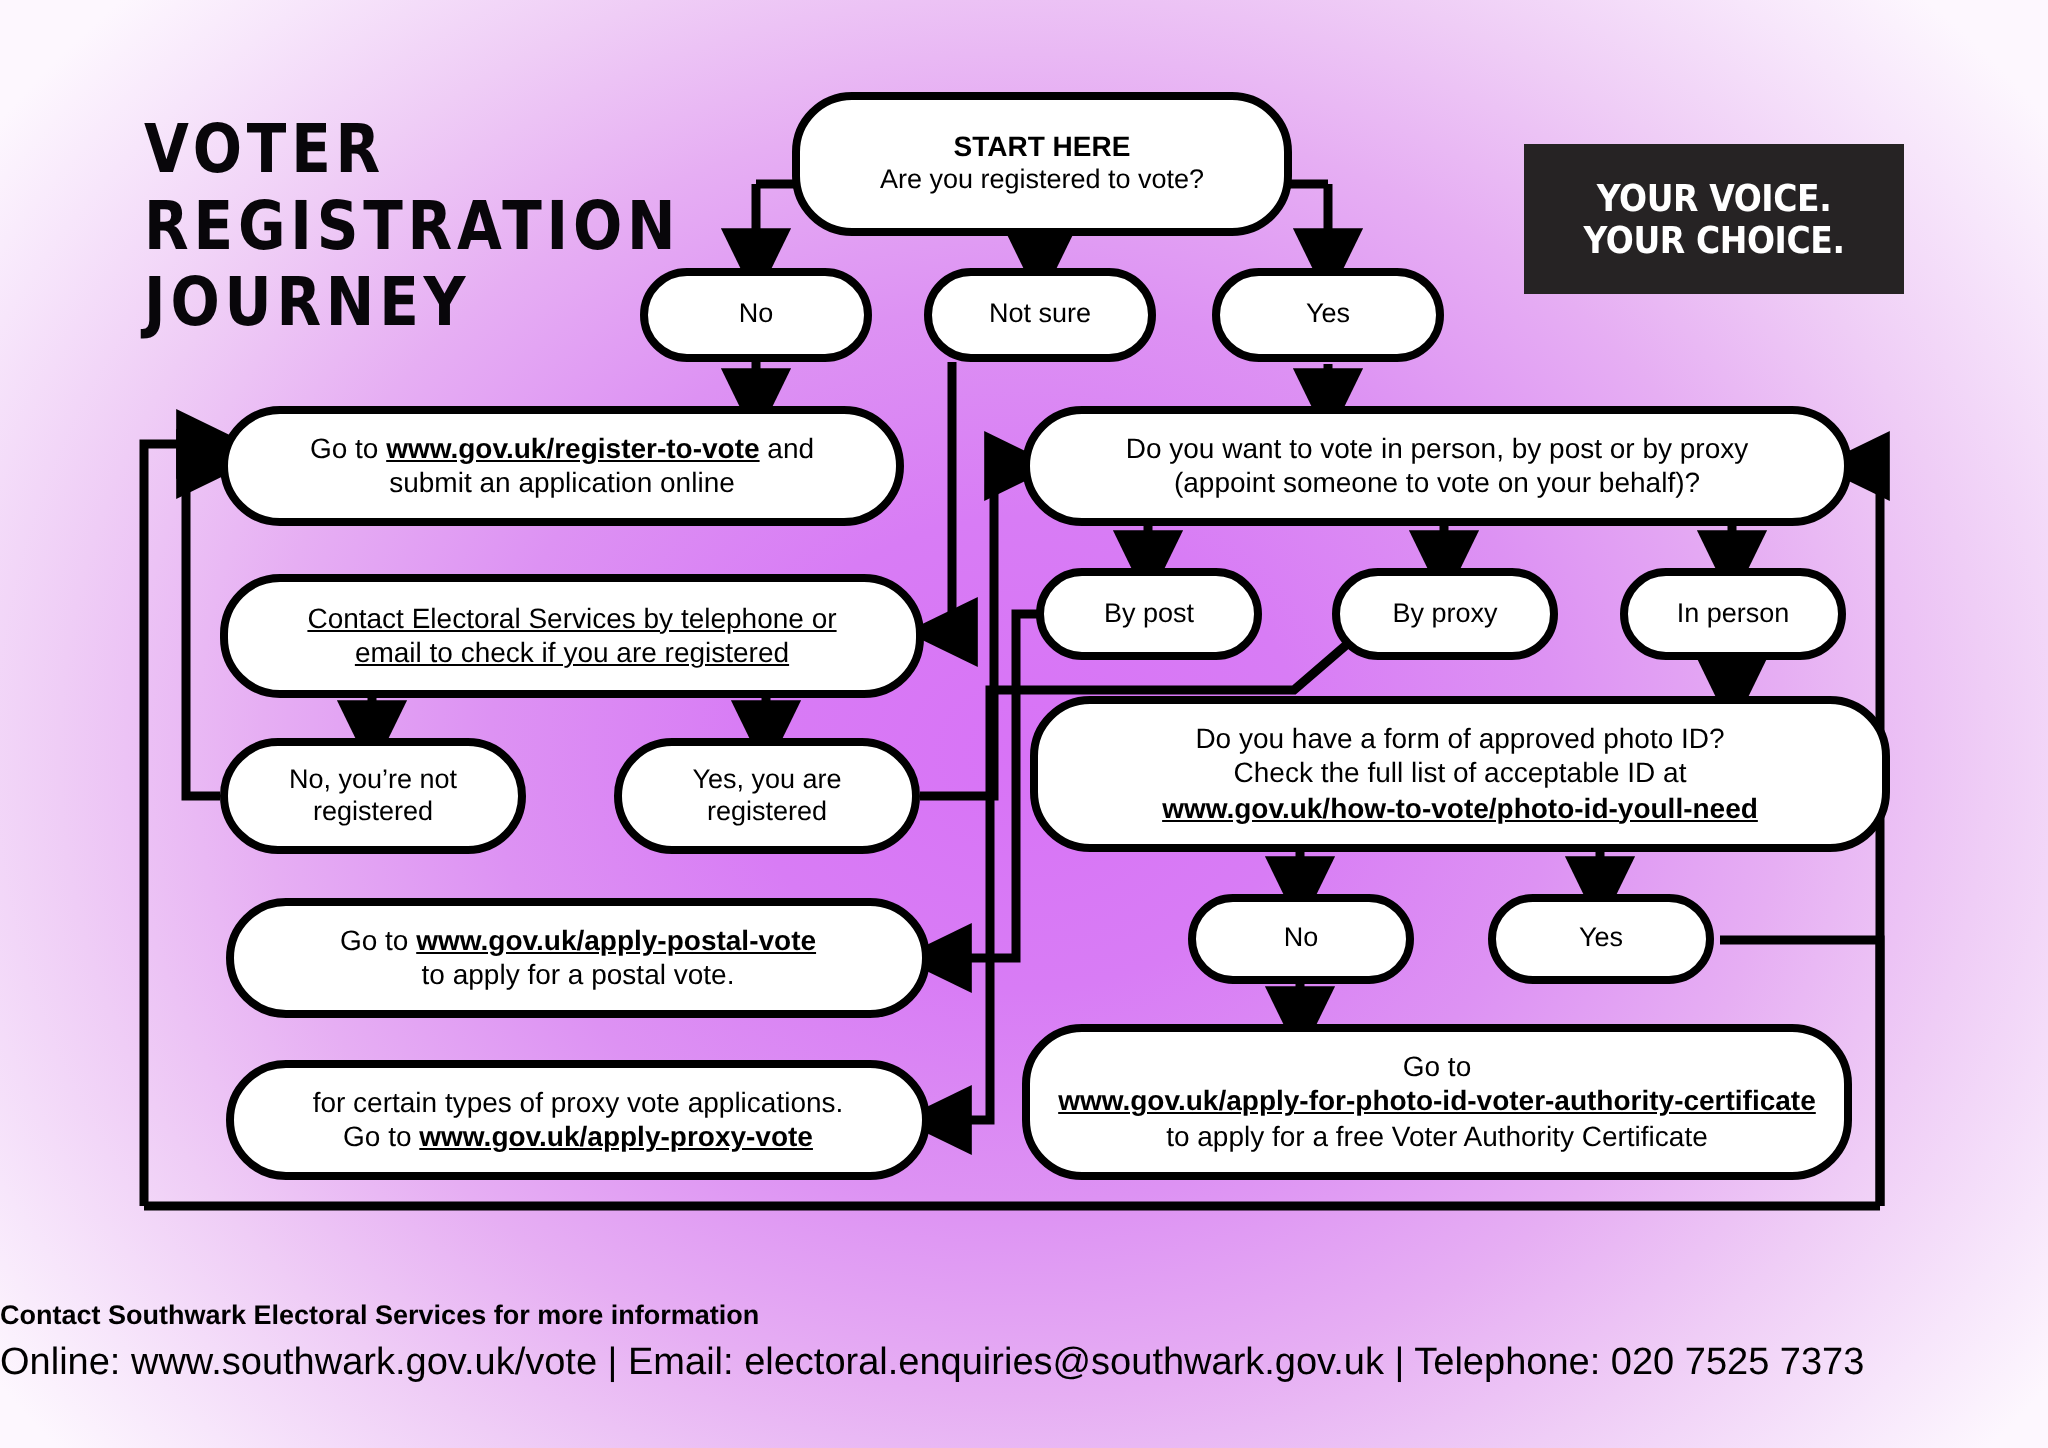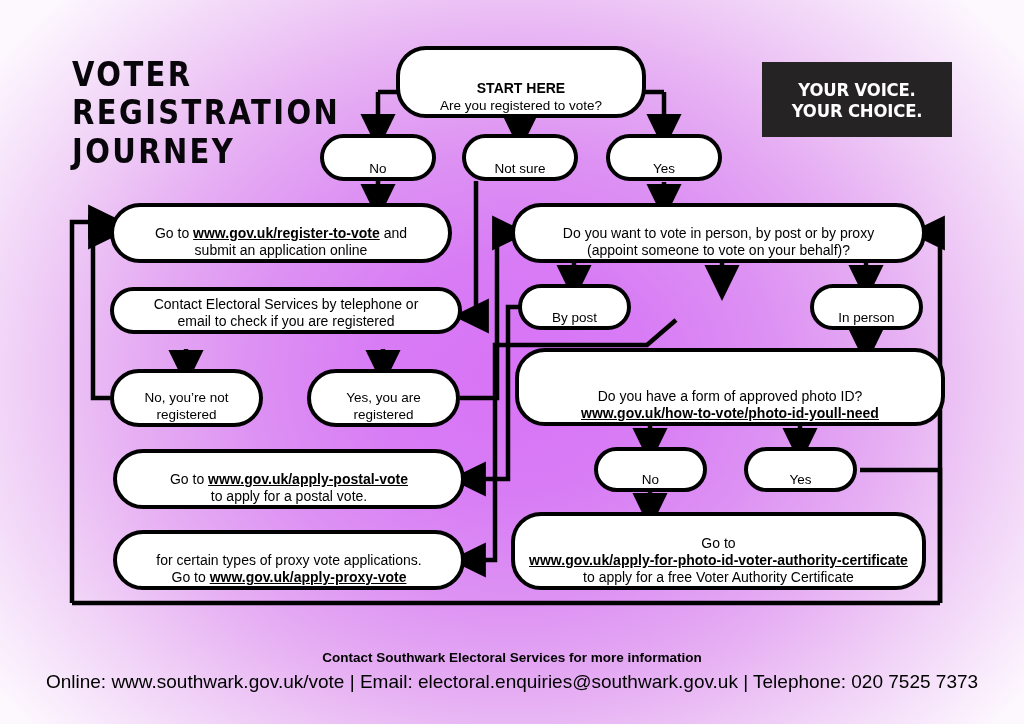--- a/index.html
+++ b/index.html
@@ -34,58 +34,58 @@
     letter-spacing:2.4px;
     color:#08060a;
     transform:scaleX(1.0) scaleY(1.16);
     transform-origin:left top;
     text-transform:uppercase;
     white-space:pre-line;
   }
 
   
   .logo{
-    position:absolute;left:762px;top:62px;width:190px;height:75px;
+    position:absolute;left:762px;top:72px;width:190px;height:75px;
     background:#262324;
     display:flex;flex-direction:column;
     align-items:center;justify-content:center;
     gap:2px;
   }
   .logo span{
     color:#fff;
     font-family:"DejaVu Sans","Liberation Sans",sans-serif;
     font-weight:bold;font-size:16.5px;letter-spacing:-0.2px;
     transform:scaleY(1.12);
     white-space:nowrap;
   }
 
   
   .node{
     position:absolute;
     background:#fff;
     border:4px solid #000;
     box-sizing:border-box;
-    display:flex;align-items:flex-end;justify-content:center;
+    display:flex;align-items:center;justify-content:center;
     text-align:center;
     color:#000;
     font-size:13.5px;
     line-height:1.22;
     z-index:5;
   }
   .node .inner{padding:0 10px;}
   .pill{border-radius:999px;}
   .rrect{border-radius:30px;}
   .big{font-size:14px;}
   .node u.lnk{font-weight:bold;text-decoration:underline;}
   .startlbl{font-weight:bold;font-size:14px;}
 
   
   .footer{
     position:absolute;left:0;right:0;top:648px;
-    text-align:center;color:#000;
+    color:#000;
   }
   .footer .l1{font-weight:bold;font-size:13.5px;line-height:1.45;}
   .footer .l2{font-size:19px;line-height:1.45;}
 </style>
 </head>
 <body>
 
 <div id="stage">
 
   <div id="svgwrap">
@@ -175,21 +175,21 @@
     <div class="inner">Yes</div>
   </div>
 
   <div class="node rrect big" style="left:110px;top:203px;width:342px;height:60px;">
     <div class="inner">
       <div><span>Go to </span><u class="lnk">www.gov.uk/register-to-vote</u><span> and</span></div>
       <div>submit an application online</div>
     </div>
   </div>
 
-  <div class="node rrect big" style="left:110px;top:287px;width:352px;height:47px;">
+  <div class="node rrect big" style="left:110px;top:287px;width:352px;height:62px;text-decoration:underline;">
     <div class="inner">
       <div>Contact Electoral Services by telephone or</div>
       <div>email to check if you are registered</div>
     </div>
   </div>
 
   <div class="node pill" style="left:110px;top:369px;width:153px;height:58px;">
     <div class="inner">
       <div>No, you’re not</div>
       <div>registered</div>
@@ -221,28 +221,32 @@
     <div class="inner">
       <div>Do you want to vote in person, by post or by proxy</div>
       <div>(appoint someone to vote on your behalf)?</div>
     </div>
   </div>
 
   <div class="node pill" style="left:518px;top:284px;width:113px;height:46px;">
     <div class="inner">By post</div>
   </div>
 
+  <div class="node pill" style="left:666px;top:284px;width:113px;height:46px;">
+    <div class="inner">By proxy</div>
+  </div>
 
   <div class="node pill" style="left:810px;top:284px;width:113px;height:46px;">
     <div class="inner">In person</div>
   </div>
 
   <div class="node rrect big" style="left:515px;top:348px;width:430px;height:78px;">
     <div class="inner">
       <div>Do you have a form of approved photo ID?</div>
+      <div>Check the full list of acceptable ID at</div>
       <div><u class="lnk">www.gov.uk/how-to-vote/photo-id-youll-need</u></div>
     </div>
   </div>
 
   <div class="node pill" style="left:594px;top:447px;width:113px;height:45px;">
     <div class="inner">No</div>
   </div>
 
   <div class="node pill" style="left:744px;top:447px;width:113px;height:45px;">
     <div class="inner">Yes</div>

